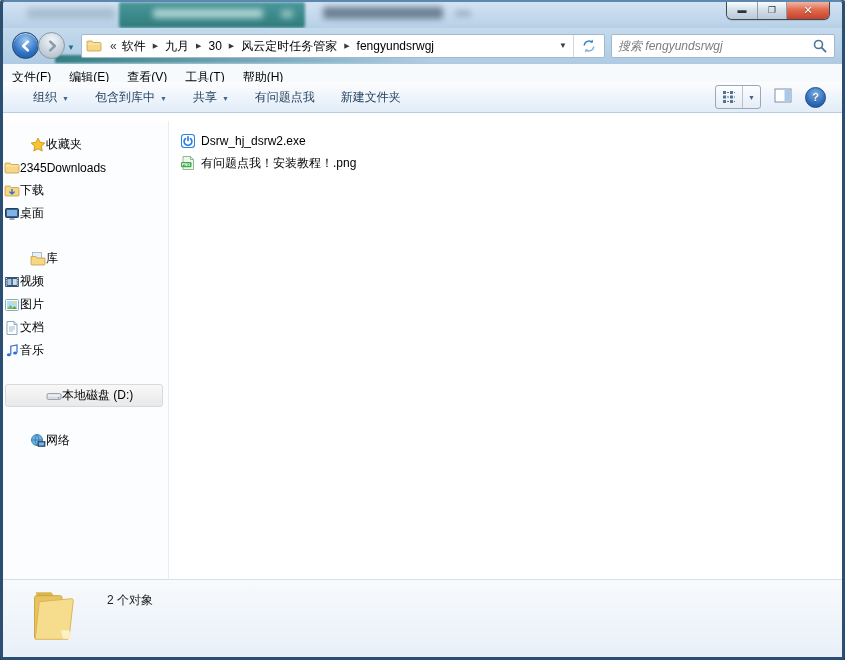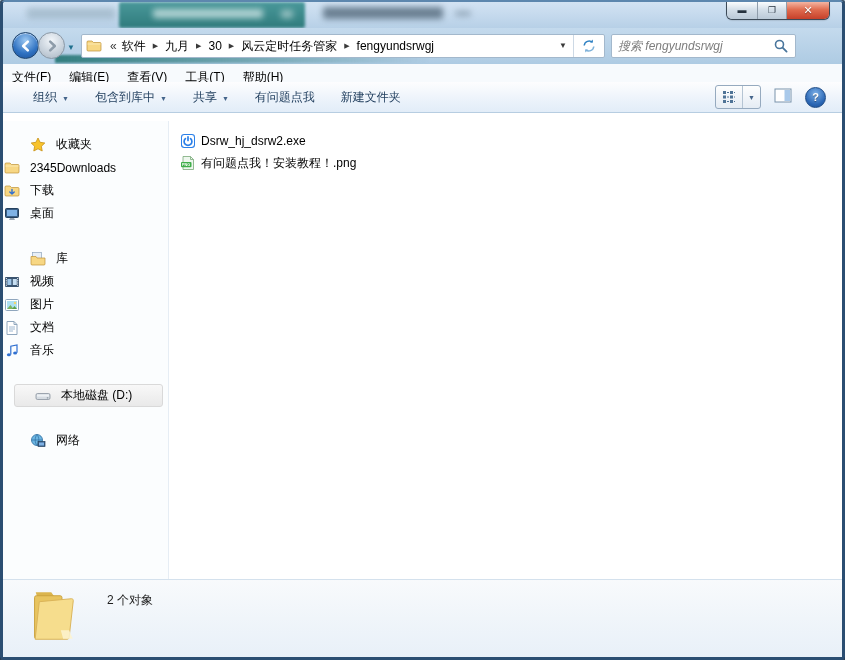--- a/index.html
+++ b/index.html
@@ -28,45 +28,45 @@
   .orb.back{left:9px;background:radial-gradient(circle at 50% 30%,#9cc8f2,#2f72c2 60%,#1b4f96);border:1px solid #1f456f;box-shadow:inset 0 1px 1px rgba(255,255,255,.6);}
   .orb.fwd{left:35px;background:radial-gradient(circle at 50% 30%,#f2f6fa,#c6d0da 60%,#a9b6c2);border:1px solid #8b98a5;}
   .nav-caret{position:absolute;left:64px;top:15px;font-size:8px;color:#1f6f8d;}
   .addrbar{position:absolute;left:78px;top:6px;width:524px;height:24px;background:#fff;border:1px solid #a3b8cc;border-radius:2px;display:flex;align-items:center;box-sizing:border-box;}
   .addr-crumbs{display:flex;align-items:center;flex:1;overflow:hidden;padding-left:4px;white-space:nowrap;}
   .crumb{padding:0 2px;color:#000;}
   .crumb-sep{font-size:7px;color:#3a3a3a;padding:0 5px;}
   .crumb-prefix{color:#3a3a3a;padding:0 3px 0 4px;}
   .addr-caret{width:20px;text-align:center;font-size:8px;color:#3a3a3a;align-self:stretch;line-height:22px;}
   .addr-refresh{width:30px;align-self:stretch;border-left:1px solid #cdd9e5;display:flex;align-items:center;justify-content:center;}
-  .searchbox{position:absolute;left:608px;top:6px;width:185px;height:24px;background:#fff;border:1px solid #a3b8cc;border-radius:2px;display:flex;align-items:center;box-sizing:border-box;padding:7px 6px;}
+  .searchbox{position:absolute;left:608px;top:6px;width:224px;height:24px;background:#fff;border:1px solid #a3b8cc;border-radius:2px;display:flex;align-items:center;box-sizing:border-box;padding:7px 6px;}
   .search-ph{flex:1;font-style:italic;color:#7d7d7d;}
 
   
   .menubar{position:absolute;left:0;right:0;top:62px;height:26px;background:#f7fafd;display:flex;align-items:center;box-sizing:border-box;}
   .menu-item{padding:2px 9px;color:#000;}
 
   
   .toolbar{position:absolute;left:0;right:0;top:80px;height:31px;background:linear-gradient(#fdfdfe,#e9f1fa 70%,#e2edf8);border-bottom:1px solid #b7cde1;display:flex;align-items:center;padding-left:30px;box-sizing:border-box;}
   .tb-item{display:flex;align-items:center;color:#1e3c5c;margin-right:26px;}
   .tb-caret{font-size:7px;color:#44648a;margin-left:5px;margin-top:2px;}
   .tb-right{position:absolute;right:16px;top:0;height:30px;display:flex;align-items:center;gap:12px;}
   .view-btn{display:flex;height:22px;border:1px solid #96aabf;border-radius:3px;background:linear-gradient(#fefefe,#e5ecf4);overflow:hidden;}
   .view-btn .vb-icon{width:26px;display:flex;align-items:center;justify-content:center;}
   .view-btn .vb-caret{width:17px;display:flex;align-items:center;justify-content:center;border-left:1px solid #b5c4d3;font-size:7px;color:#44648a;}
   .pane-btn{width:20px;height:18px;display:flex;align-items:center;justify-content:center;}
   .help-btn{width:19px;height:19px;border-radius:50%;background:radial-gradient(circle at 50% 30%,#7db1e8,#2a66b4 65%,#1c4d92);border:1px solid #1d4a85;color:#fff;font-weight:bold;font-size:11px;display:flex;align-items:center;justify-content:center;text-shadow:0 1px 1px rgba(0,0,0,.4);}
 
   
   .content{position:absolute;left:0;right:0;top:119px;bottom:77px;background:#fff;}
   .sidebar{position:absolute;left:0;top:0;bottom:0;width:166px;background:#fbfdfe;border-right:1px solid #e6edf4;overflow:hidden;box-sizing:border-box;padding-top:12px;}
-  .side-row{height:23px;display:flex;align-items:center;gap:10px;color:#000;margin-right:5px;border:1px solid transparent;border-radius:3px;box-sizing:border-box;}
+  .side-row{height:23px;display:flex;align-items:center;gap:0;color:#000;margin-right:5px;border:1px solid transparent;border-radius:3px;box-sizing:border-box;}
   .side-row.lvl0{padding-left:26px;}
   .side-row.lvl1{}
-  .side-row.selected{background:linear-gradient(#f8f8f8,#e9e9e9);border-color:#d9d9d9;margin-left:11px;padding-left:20px;}
+  .side-row.selected{background:linear-gradient(#f8f8f8,#e9e9e9);border-color:#d9d9d9;margin-left:2px;padding-left:40px;}
   .side-gap{height:22px;}
   .icon16{width:16px;height:16px;flex:0 0 16px;display:inline-flex;}
   .icon16 svg{width:16px;height:16px;}
   .main{position:absolute;left:167px;right:0;top:0;bottom:0;background:#fff;padding:9px 0 12px 10px;box-sizing:border-box;}
   .file-row{height:22px;display:flex;align-items:center;gap:5px;color:#000;}
 
   
   .details{position:absolute;left:0;right:0;bottom:0;height:77px;background:linear-gradient(#f8fafc,#e8f0f8);border-top:1px solid #d4e1ed;}
   .big-folder{position:absolute;left:24px;top:5px;}
   .detail-text{position:absolute;left:104px;top:12px;color:#1e1e1e;}

